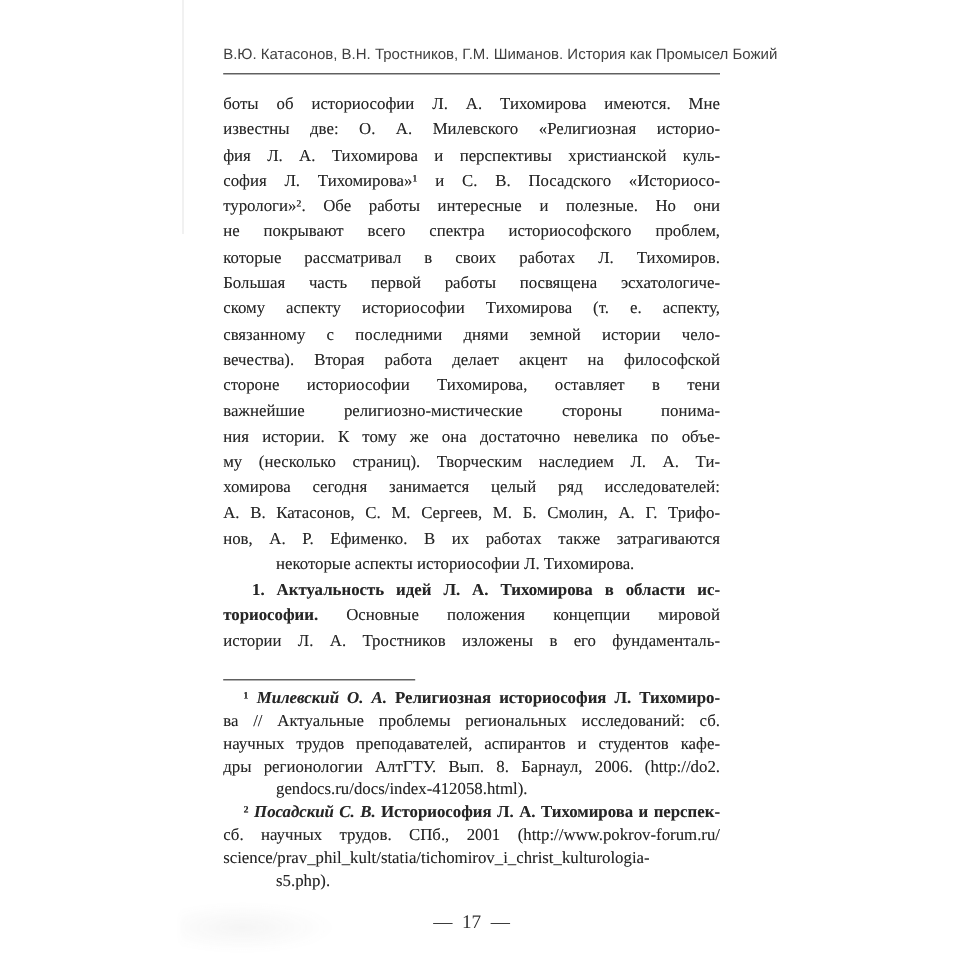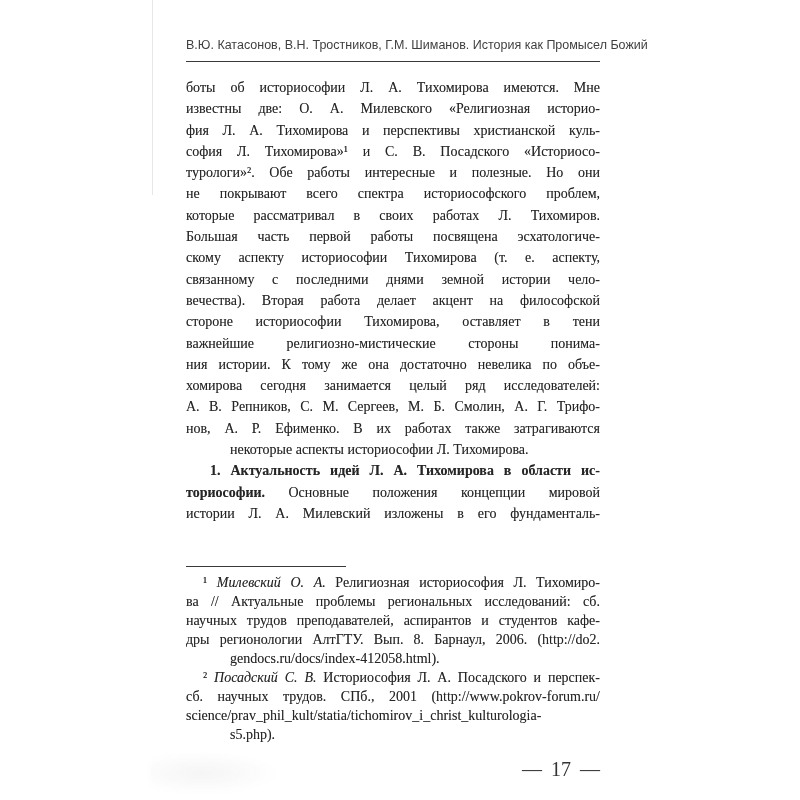--- a/index.html
+++ b/index.html
@@ -59,26 +59,26 @@
     position: absolute; top: 566px; left: 0; width: 160px; height: 0;
     border-top: 1.5px solid var(--rule);
   }
 
   .footnotes {
     position: absolute; top: 573px; left: 0; right: 0;
     font-size: 14px; line-height: 19px;
     color: var(--text);
     text-shadow: 0 0 0.4px rgba(40,40,40,0.4);
   }
-  .footnotes .para.indent .line.first { text-indent: 17px; }
+  .footnotes .para.indent .line.first { text-indent: 17px; font-weight: bold; }
 
   .page-number {
     position: absolute; top: 760px; left: 0; right: 0;
-    text-align: right;
-    font-size: 20px; line-height: 18px;
+    text-align: center;
+    font-size: 16px; line-height: 18px;
     color: #333333;
     word-spacing: 4px;
   }
 </style>
 </head>
 <body>
 
 <div class="screen">
   <div class="artifact-line"></div>
   <div class="artifact-smudge"></div>
@@ -97,44 +97,45 @@
           <div class="line"><span>турологи»². Обе работы интересные и полезные. Но они</span></div>
           <div class="line"><span>не покрывают всего спектра историософского проблем,</span></div>
           <div class="line"><span>которые рассматривал в своих работах Л. Тихомиров.</span></div>
           <div class="line"><span>Большая часть первой работы посвящена эсхатологиче-</span></div>
           <div class="line"><span>скому аспекту историософии Тихомирова (т. е. аспекту,</span></div>
           <div class="line"><span>связанному с последними днями земной истории чело-</span></div>
           <div class="line"><span>вечества). Вторая работа делает акцент на философской</span></div>
           <div class="line"><span>стороне историософии Тихомирова, оставляет в тени</span></div>
           <div class="line"><span>важнейшие религиозно-мистические стороны понима-</span></div>
           <div class="line"><span>ния истории. К тому же она достаточно невелика по объе-</span></div>
+          <div class="line"><span>му (несколько страниц). Творческим наследием Л. А. Ти-</span></div>
           <div class="line"><span>хомирова сегодня занимается целый ряд исследователей:</span></div>
-          <div class="line"><span>А. В. Репников, С. М. Сергеев, М. Б. Смолин, А. Г. Трифо-</span></div>
+          <div class="line"><span>А. В. Катасонов, С. М. Сергеев, М. Б. Смолин, А. Г. Трифо-</span></div>
           <div class="line"><span>нов, А. Р. Ефименко. В их работах также затрагиваются</span></div>
           <div class="line last-left"><span>некоторые аспекты историософии Л. Тихомирова.</span></div>
         </div>
         <div class="para indent">
           <div class="line first"><span class="s-b">1. Актуальность идей Л. А. Тихомирова в области ис-</span></div>
           <div class="line"><span class="s-b">ториософии.</span><span> Основные положения концепции мировой</span></div>
-          <div class="line"><span>истории Л. А. Милевский изложены в его фундаменталь-</span></div>
+          <div class="line"><span>истории Л. А. Тростников изложены в его фундаменталь-</span></div>
         </div>
       </div>
 
     <div class="fn-rule"></div>
 
     <div class="footnotes" id="footnotes">
         <div class="para indent">
           <div class="line first"><span>¹ </span><span class="s-i">Милевский О. А.</span><span> Религиозная историософия Л. Тихомиро-</span></div>
           <div class="line"><span>ва // Актуальные проблемы региональных исследований: сб.</span></div>
           <div class="line"><span>научных трудов преподавателей, аспирантов и студентов кафе-</span></div>
           <div class="line"><span>дры регионологии АлтГТУ. Вып. 8. Барнаул, 2006. (http://do2.</span></div>
           <div class="line last-left"><span>gendocs.ru/docs/index-412058.html).</span></div>
         </div>
         <div class="para indent">
-          <div class="line first"><span>² </span><span class="s-i">Посадский С. В.</span><span> Историософия Л. А. Посадского и перспек-</span></div>
+          <div class="line first"><span>² </span><span class="s-i">Посадский С. В.</span><span> Историософия Л. А. Тихомирова и перспек-</span></div>
           <div class="line"><span>сб. научных трудов. СПб., 2001 (http://www.pokrov-forum.ru/</span></div>
           <div class="line"><span>science/prav_phil_kult/statia/tichomirov_i_christ_kulturologia-</span></div>
           <div class="line last-left"><span>s5.php).</span></div>
         </div>
       </div>
 
     <div class="page-number">— 17 —</div>
   </div>
 </div>
 

